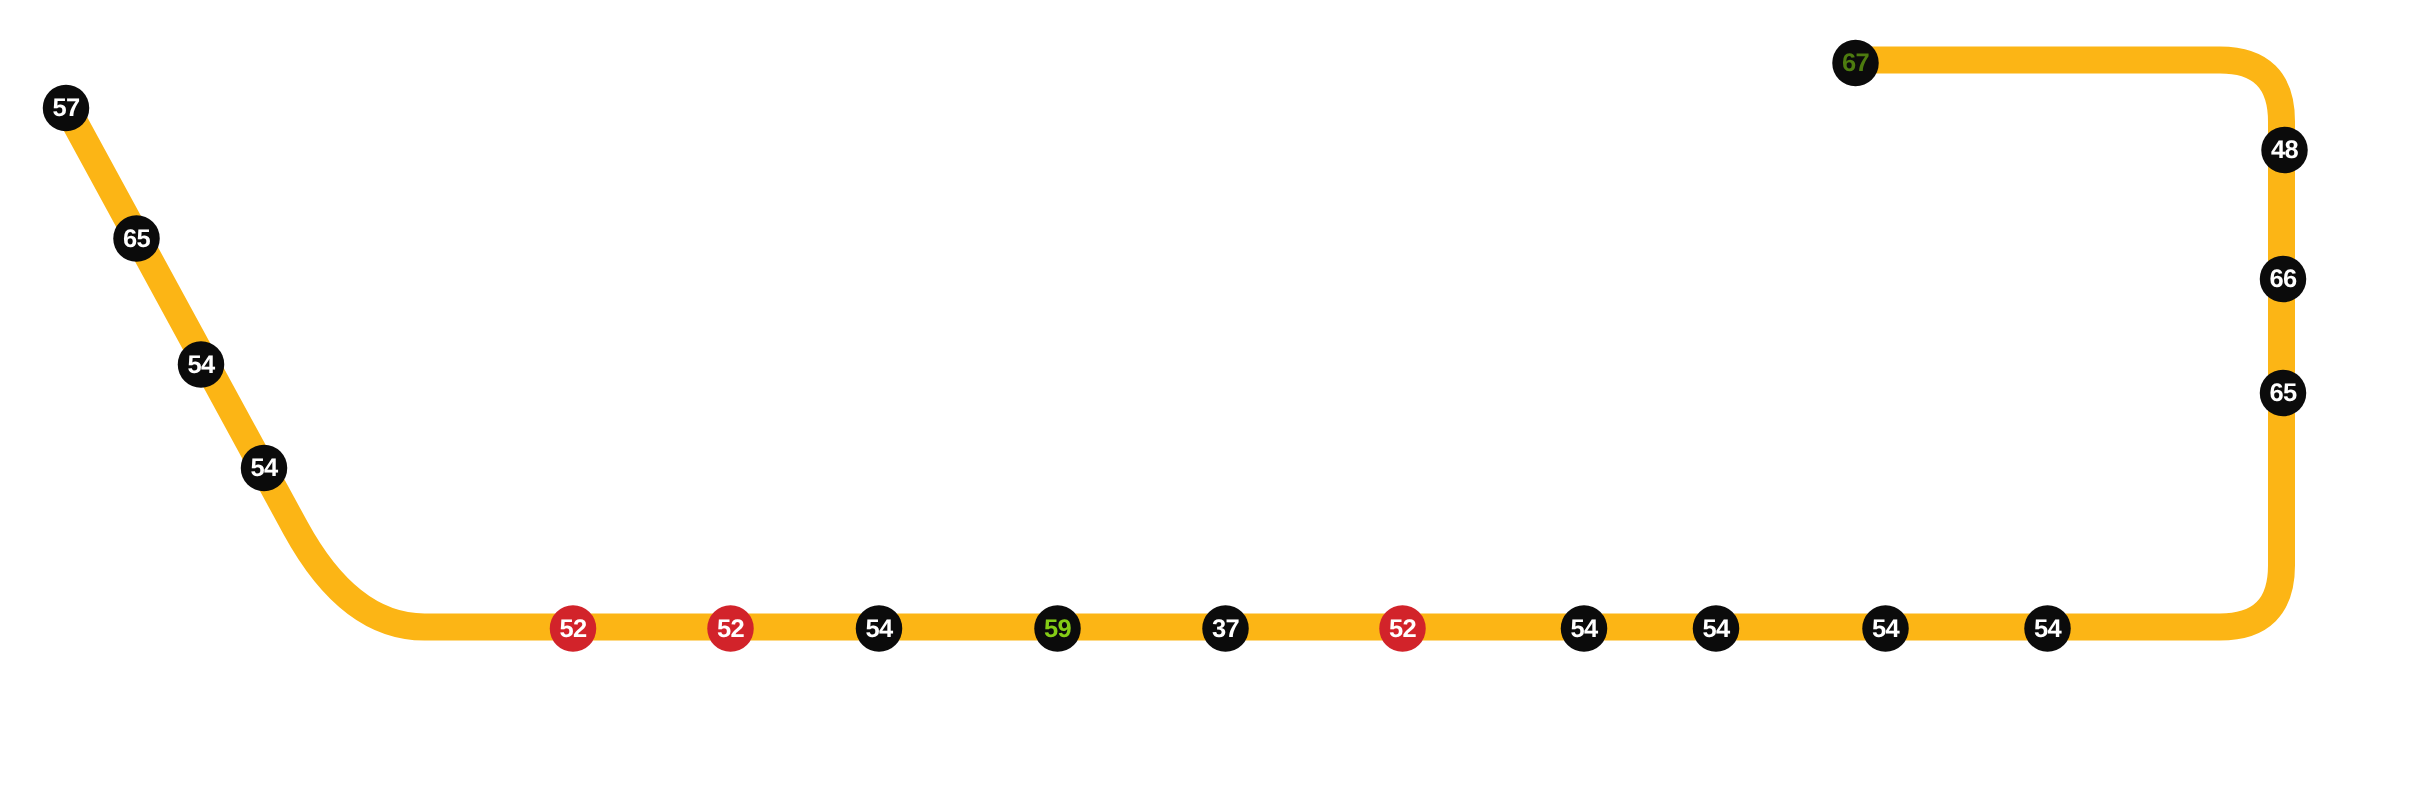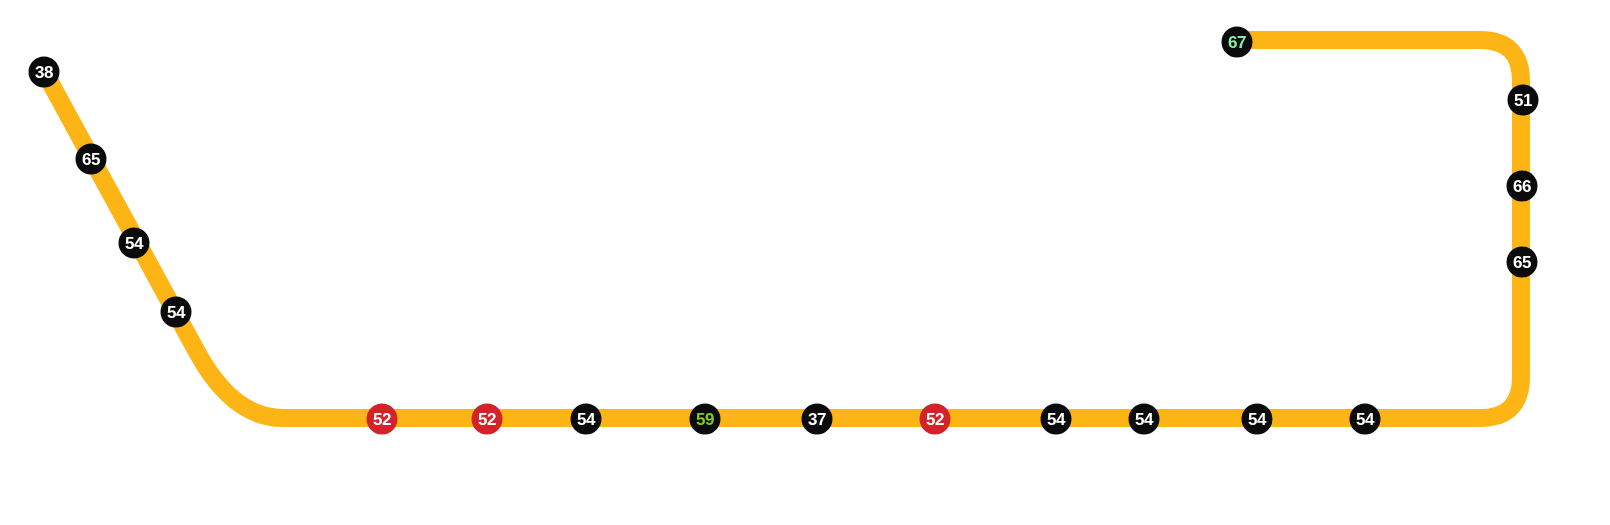--- a/index.html
+++ b/index.html
@@ -45,32 +45,32 @@
   }
 </style>
 </head>
 <body style="background: rgb(255, 255, 255);">
 
 <div class="canvas">
   <svg class="line-svg" width="1610" height="525" viewBox="0 0 1610 525">
     <path fill="none" stroke-linecap="round" stroke-linejoin="round" d="M 44 71 L 197 352 Q 233 418 283 418 L 1480 418 Q 1521 418 1521 377 L 1521 81 Q 1521 40 1480 40 L 1240 40" stroke="#FCB515" stroke-width="18"></path>
   </svg>
   <div class="stations-layer">
-      <div class="station" style="left: 44px; top: 72px; background: rgb(11, 11, 11); color: rgb(255, 255, 255);">38</div>
+      <div class="station" style="left: 44px; top: 72px; background: rgb(11, 11, 11); color: rgb(255, 255, 255);">57</div>
       <div class="station" style="left: 91px; top: 159px; background: rgb(11, 11, 11); color: rgb(255, 255, 255);">65</div>
       <div class="station" style="left: 134px; top: 243px; background: rgb(11, 11, 11); color: rgb(255, 255, 255);">54</div>
       <div class="station" style="left: 176px; top: 312px; background: rgb(11, 11, 11); color: rgb(255, 255, 255);">54</div>
       <div class="station" style="left: 382px; top: 419px; background: rgb(210, 35, 42); color: rgb(255, 255, 255);">52</div>
       <div class="station" style="left: 487px; top: 419px; background: rgb(210, 35, 42); color: rgb(255, 255, 255);">52</div>
       <div class="station" style="left: 586px; top: 419px; background: rgb(11, 11, 11); color: rgb(255, 255, 255);">54</div>
       <div class="station" style="left: 705px; top: 419px; background: rgb(11, 11, 11); color: #84cc16;">59</div>
       <div class="station" style="left: 817px; top: 419px; background: rgb(11, 11, 11); color: rgb(255, 255, 255);">37</div>
       <div class="station" style="left: 935px; top: 419px; background: rgb(210, 35, 42); color: rgb(255, 255, 255);">52</div>
       <div class="station" style="left: 1056px; top: 419px; background: rgb(11, 11, 11); color: rgb(255, 255, 255);">54</div>
       <div class="station" style="left: 1144px; top: 419px; background: rgb(11, 11, 11); color: rgb(255, 255, 255);">54</div>
       <div class="station" style="left: 1257px; top: 419px; background: rgb(11, 11, 11); color: rgb(255, 255, 255);">54</div>
       <div class="station" style="left: 1365px; top: 419px; background: rgb(11, 11, 11); color: rgb(255, 255, 255);">54</div>
       <div class="station" style="left: 1522px; top: 262px; background: rgb(11, 11, 11); color: rgb(255, 255, 255);">65</div>
       <div class="station" style="left: 1522px; top: 186px; background: rgb(11, 11, 11); color: rgb(255, 255, 255); text-align: center;">66</div>
-      <div class="station" style="left: 1523px; top: 100px; background: rgb(11, 11, 11); color: rgb(255, 255, 255);">51</div>
-      <div class="station" style="left: 1237px; top: 42px; background: rgb(11, 11, 11); color: #86efac;">67</div>
+      <div class="station" style="left: 1523px; top: 100px; background: rgb(11, 11, 11); color: rgb(255, 255, 255);">48</div>
+      <div class="station" style="left: 1237px; top: 42px; background: rgb(11, 11, 11); color: #4d7c0f;">67</div>
     </div>
 </div>
 
 </body></html>

